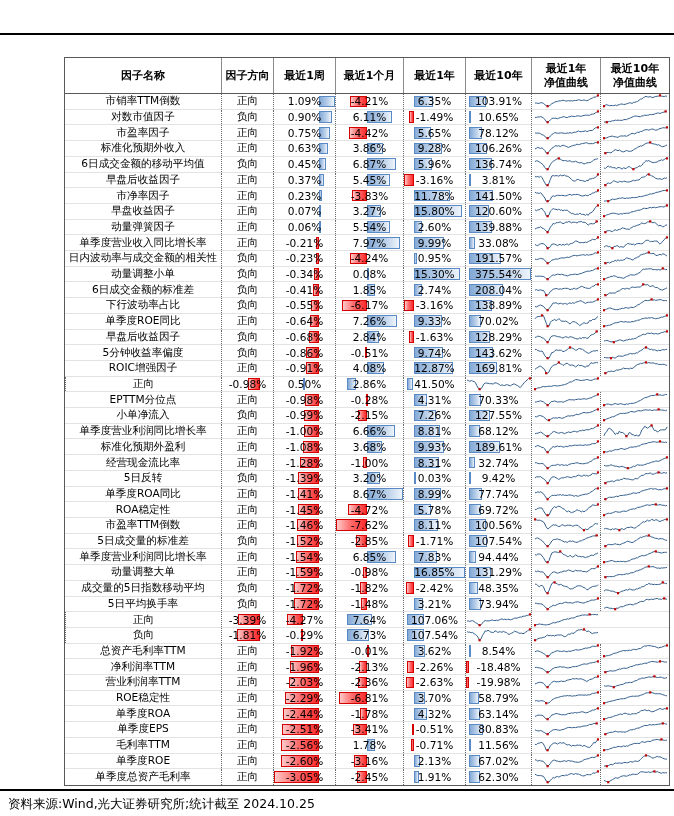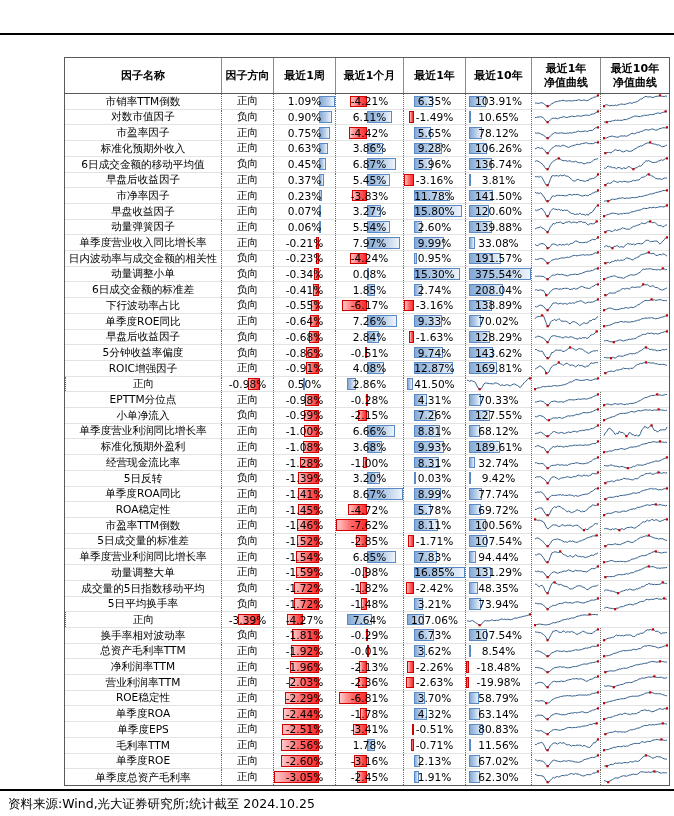--- a/index.html
+++ b/index.html
@@ -10,21 +10,21 @@
   .tbl{position:absolute;left:64px;top:57px;width:604px;border:1px solid #595959;background:#fff;}
   .hrow{display:grid;grid-template-columns:156px 52px 62px 68px 62px 66px 69px 69px;height:35px;border-bottom:1px solid #595959;}
   .hcell{display:flex;align-items:center;justify-content:center;text-align:center;font-weight:bold;
          font-size:11px;line-height:1.2;white-space:pre-line;border-left:1px solid #8c8c8c;}
   .hcell:first-child{border-left:none;}
   .brow{display:grid;grid-template-columns:156px 52px 62px 68px 62px 66px 69px 69px;height:15.705px;
         box-sizing:border-box;border-bottom:1px solid #e3e3e3;}
   .brow:last-child{border-bottom:none;}
   .bcell{position:relative;display:flex;align-items:center;justify-content:center;overflow:hidden;
          font-size:10.6px;border-left:1px dotted #6b6b6b;}
-  .bcell.name{font-size:10.6px;border-left:none;align-items:flex-end;}
+  .bcell.name{font-size:10.6px;border-left:none;}
   .bcell .txt{position:relative;z-index:2;white-space:nowrap;}
   .bar{position:absolute;top:1.5px;bottom:1.5px;z-index:1;box-sizing:border-box;}
   .bar.pos{background:linear-gradient(to right,#85aad6 0%,#b9cfe9 55%,#eef4fb 100%);border:1px solid #5a8ac6;}
   .bar.neg{background:linear-gradient(to left,#ff2a2a 0%,#ff6e6e 55%,#ffc9c9 100%);border:1px solid #d40000;}
   .spark{display:flex;align-items:center;justify-content:center;}
   .spark svg{display:block;}
   .src-rule{position:absolute;left:0;top:789px;width:674px;height:2px;background:#000;}
   .src-note{position:absolute;left:8px;top:796px;font-size:12.5px;}
 </style>
 </head>
@@ -1327,23 +1327,20 @@
           </div>
           <div class="bcell spark">
             <svg width="65" height="14" viewBox="0 0 65 14">
               <polyline points="1.0,12.2 2.4,11.5 3.8,11.6 5.2,10.9 6.6,11.3 8.0,11.3 9.4,11.7 10.8,11.8 12.2,12.0 13.6,11.6 15.0,11.5 16.4,10.9 17.8,10.3 19.2,9.6 20.6,9.9 22.0,9.6 23.4,8.9 24.8,8.8 26.2,8.2 27.6,7.6 29.0,6.9 30.4,6.5 31.8,6.5 33.2,5.8 34.6,6.2 36.0,5.6 37.4,4.9 38.8,5.1 40.2,4.8 41.6,4.1 43.0,3.2 44.4,3.2 45.8,2.8 47.2,2.3 48.6,2.0 50.0,2.1 51.4,1.8 52.8,2.2 54.2,1.9 55.6,1.4 57.0,1.8 58.4,1.5 59.8,1.6 61.2,1.4 62.6,1.8 64.0,1.6" fill="none" stroke="#35608d" stroke-width="1"></polyline>
               <rect x="-0.10000000000000009" y="11.1" width="2.2" height="2.2" fill="#c00000"></rect>
               <rect x="54.5" y="0.2999999999999998" width="2.2" height="2.2" fill="#c00000"></rect>
             </svg>
           </div>
         </div>
         <div class="brow">
-          <div class="bcell name">
-            <span class="txt">换手率相对波动率</span>
-          </div>
           <div class="bcell">
             <span class="txt">负向</span>
           </div>
           <div class="bcell">
             <div class="bar neg" style="left:29.95%;width:43.72%"></div>
             <span class="txt">-1.81%</span>
           </div>
           <div class="bcell">
             <div class="bar neg" style="left:45.00%;width:1.78%"></div>
             <span class="txt">-0.29%</span>

